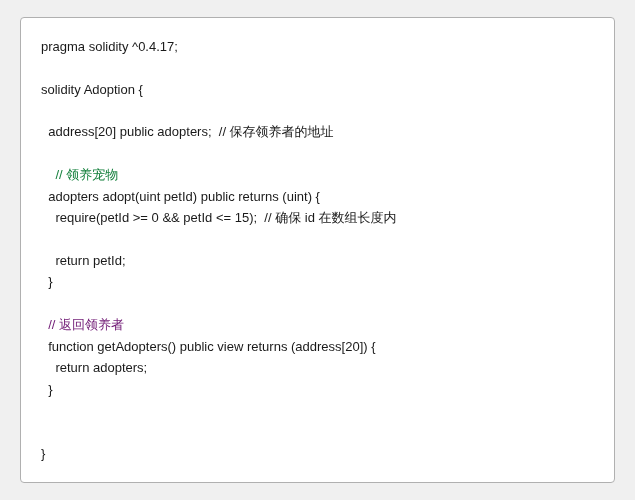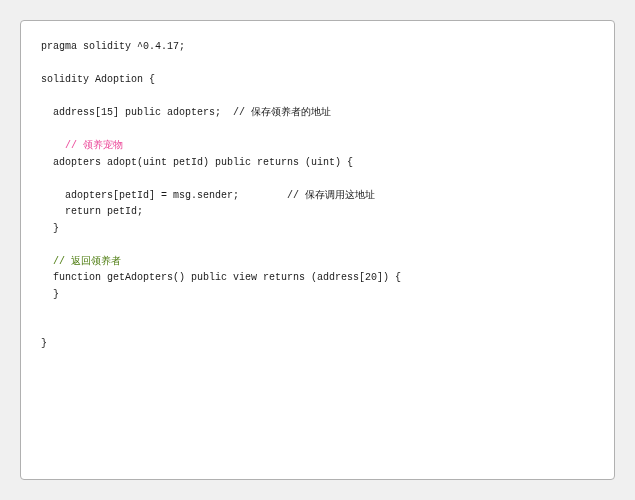--- a/index.html
+++ b/index.html
@@ -21,44 +21,45 @@
     .code-container {
       width: 595px;
       min-height: 460px;
       background: #ffffff;
       border: 1.5px solid #b0b0b0;
       border-radius: 4px;
       padding: 18px 20px 18px 20px;
     }
 
     .code-block {
-      font-family: Liberation Mono, monospace;
-      font-size: 10px;
+      font-family: Liberation Sans, sans-serif;
+      font-size: 13px;
       line-height: 1.65;
       color: #1a1a1a;
       white-space: pre;
     }
   </style>
 </head>
 <body>
 
 <div class="code-container">
   <div class="code-block" id="code-output"><span>pragma solidity ^0.4.17;
 </span><span>
 </span><span>solidity Adoption {
 </span><span>
-</span><span>  address[15] public adopters;  // 保存领养者的地址
+</span><span>  address[20] public adopters;  // 保存领养者的地址
 </span><span>
-</span><span style="color: #ec4899;">    // 领养宠物
+</span><span style="color: #15803d;">    // 领养宠物
 </span><span>  adopters adopt(uint petId) public returns (uint) {
+</span><span>    require(petId &gt;= 0 &amp;&amp; petId &lt;= 15);  // 确保 id 在数组长度内
 </span><span>
-</span><span>    adopters[petId] = msg.sender;        // 保存调用这地址
 </span><span>    return petId;
 </span><span>  }
 </span><span>
-</span><span style="color: #4d7c0f;">  // 返回领养者
+</span><span style="color: #701a75;">  // 返回领养者
 </span><span>  function getAdopters() public view returns (address[20]) {
+</span><span>    return adopters;
 </span><span>  }
 </span><span>
 </span><span>
 </span><span>}
 </span></div>
 </div>
 
 </body></html>

